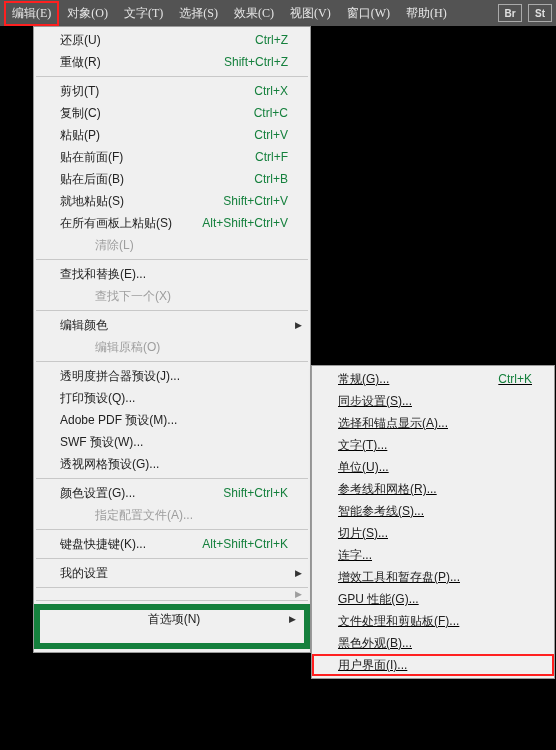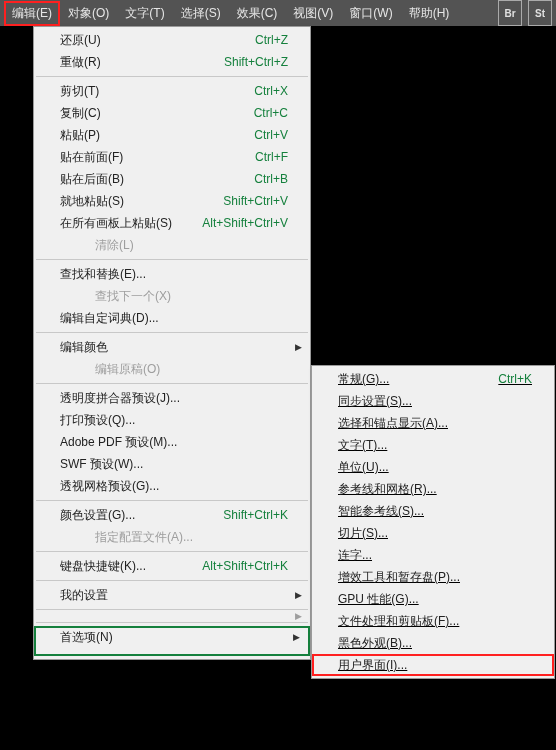--- a/index.html
+++ b/index.html
@@ -16,29 +16,30 @@
     background: #535353;
     height: 26px;
     display: flex;
     align-items: center;
     padding: 0 4px;
     color: #e6e6e6;
   }
   .menubar-item {
     padding: 4px 8px;
     cursor: default;
+    font-family: Liberation Serif, serif;
   }
   .menubar-item.active {
     border: 2px solid #ff2020;
     padding: 2px 6px;
   }
   .menubar-spacer { flex: 1; }
   .menubar-icon {
     width: 24px;
-    height: 26px;
+    height: 18px;
     border: 1px solid #aaa;
     margin-left: 6px;
     display: flex;
     align-items: center;
     justify-content: center;
     font-size: 10px;
     color: #e0e0e0;
     font-weight: bold;
   }
   .menu-panel {
@@ -77,23 +78,24 @@
     font-size: 9px;
     color: #333;
   }
   .menu-item.disabled .arrow { color: #9e9e9e; }
   .menu-sep {
     height: 1px;
     background: #c8c8c8;
     margin: 3px 2px;
   }
   .menu-item.highlight-main {
-    border: 2px solid #15803d;
-    padding: 1px 20px 9px 24px;
+    border: 6px solid #15803d;
+    padding: 1px 20px 16px 24px;
     margin: 1px 0;
+    text-align: center;
   }
   .menu-item.highlight-sub {
     border: 2px solid #ff2020;
     padding: 1px 20px 1px 24px;
   }
 </style>
 </head>
 <body>
 
 <div class="menubar">
@@ -143,23 +145,20 @@
     <div class="menu-item disabled">
       <span class="label">清除(L)</span>
     </div>
     <div class="menu-sep"></div>
     <div class="menu-item">
       <span class="label">查找和替换(E)...</span>
     </div>
     <div class="menu-item disabled">
       <span class="label">查找下一个(X)</span>
     </div>
-    <div class="menu-item">
-      <span class="label">编辑自定词典(D)...</span>
-    </div>
     <div class="menu-sep"></div>
     <div class="menu-item">
       <span class="label">编辑颜色</span>
       <span class="arrow">▶</span>
     </div>
     <div class="menu-item disabled">
       <span class="label">编辑原稿(O)</span>
     </div>
     <div class="menu-sep"></div>
     <div class="menu-item">

